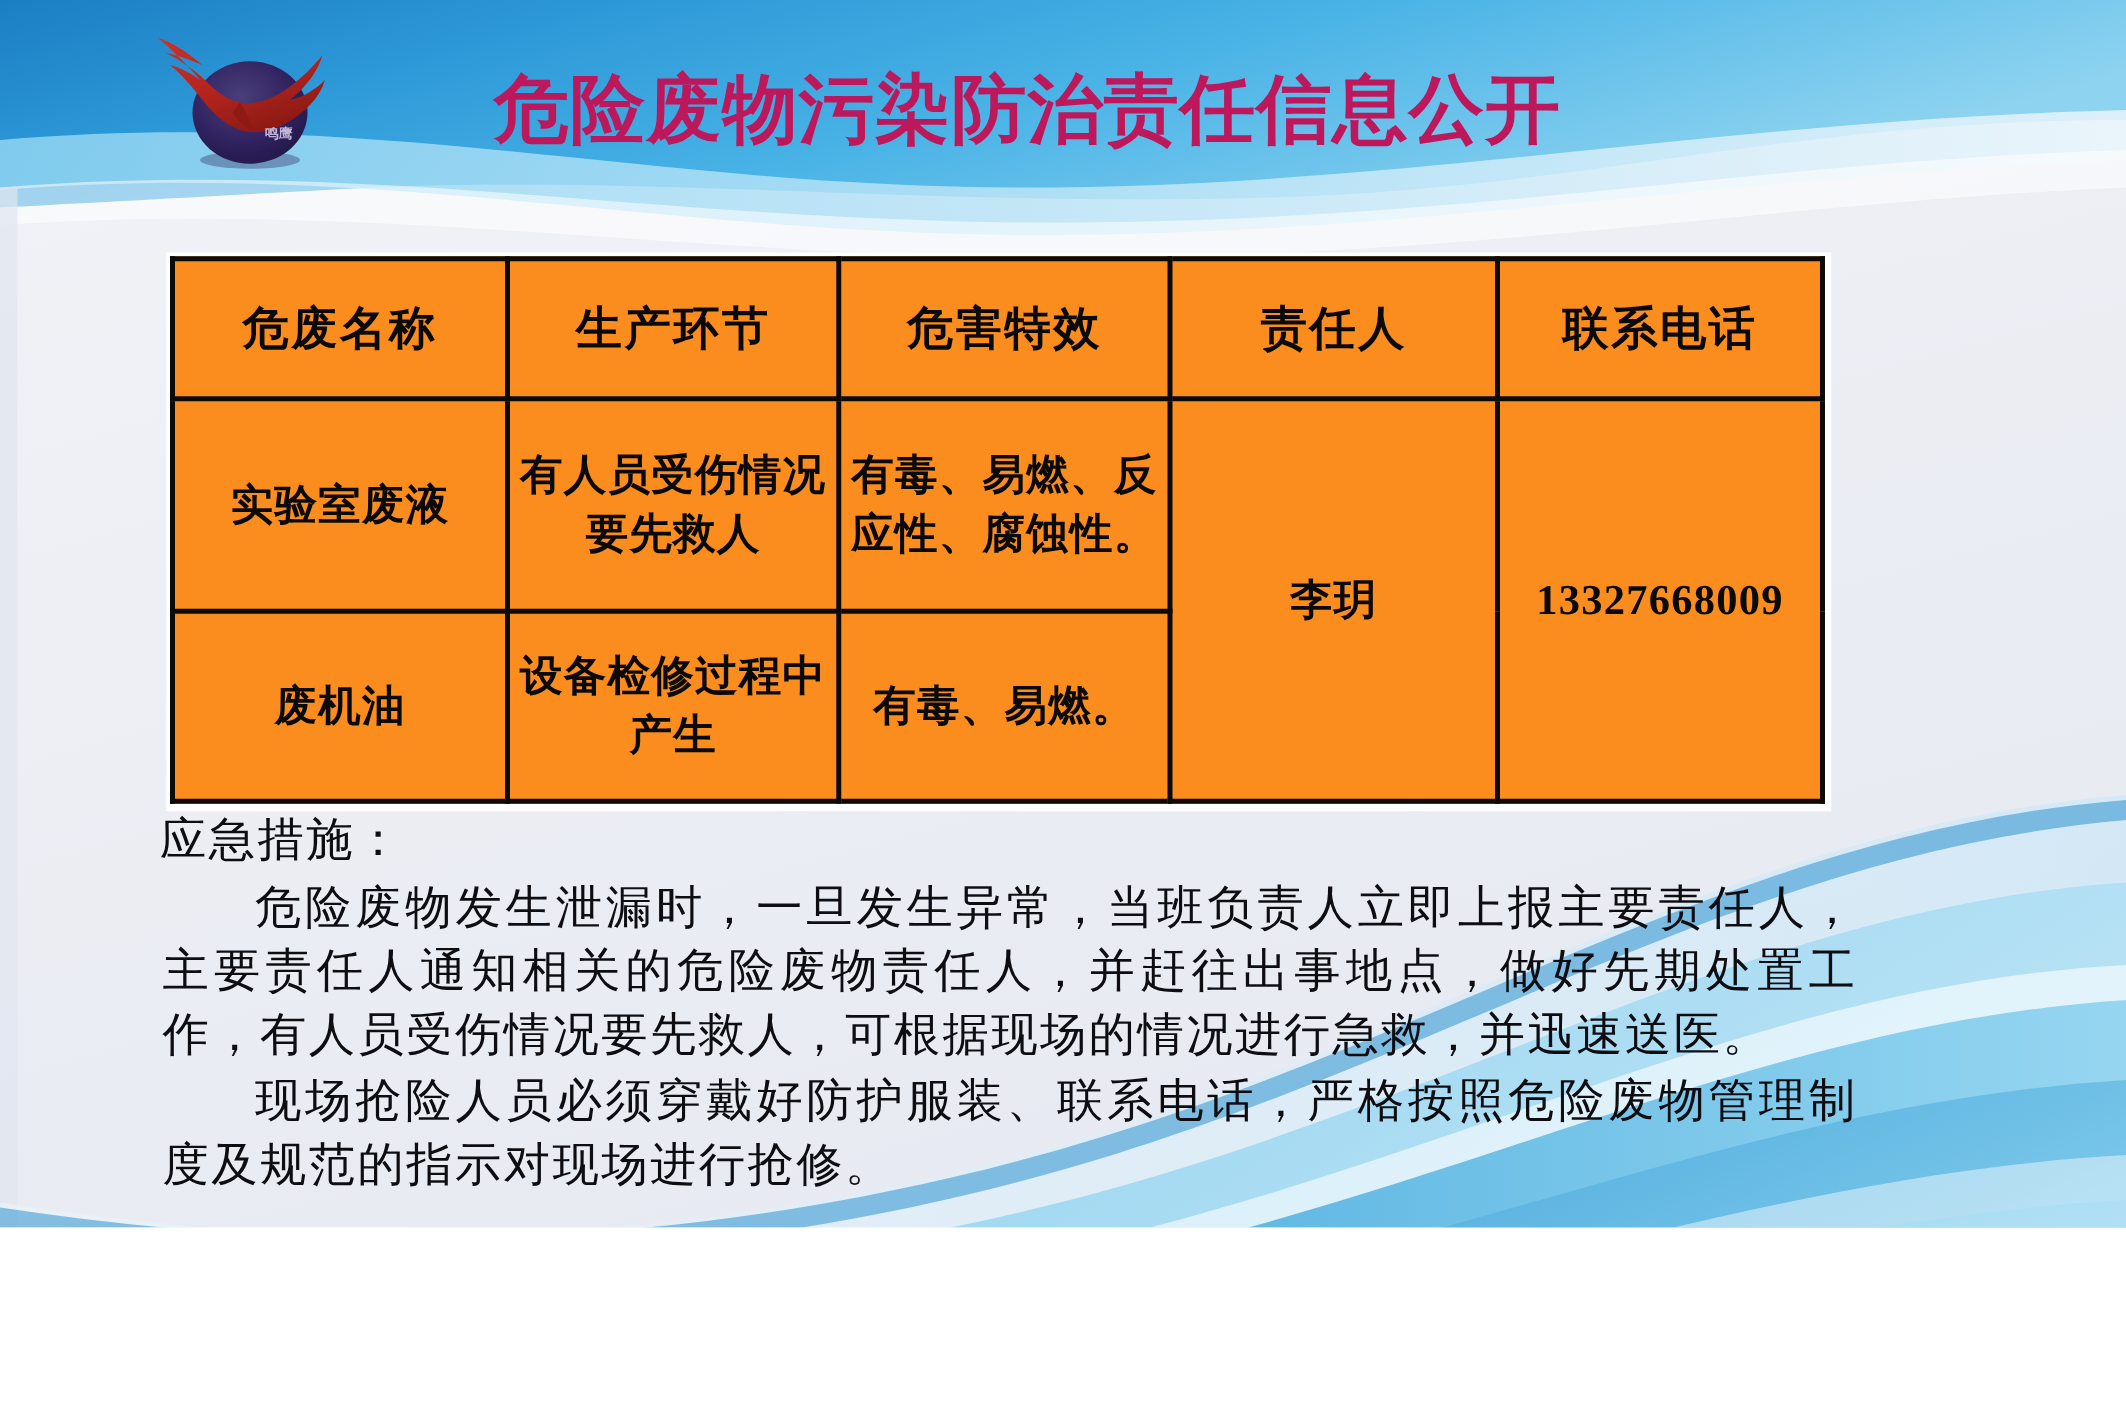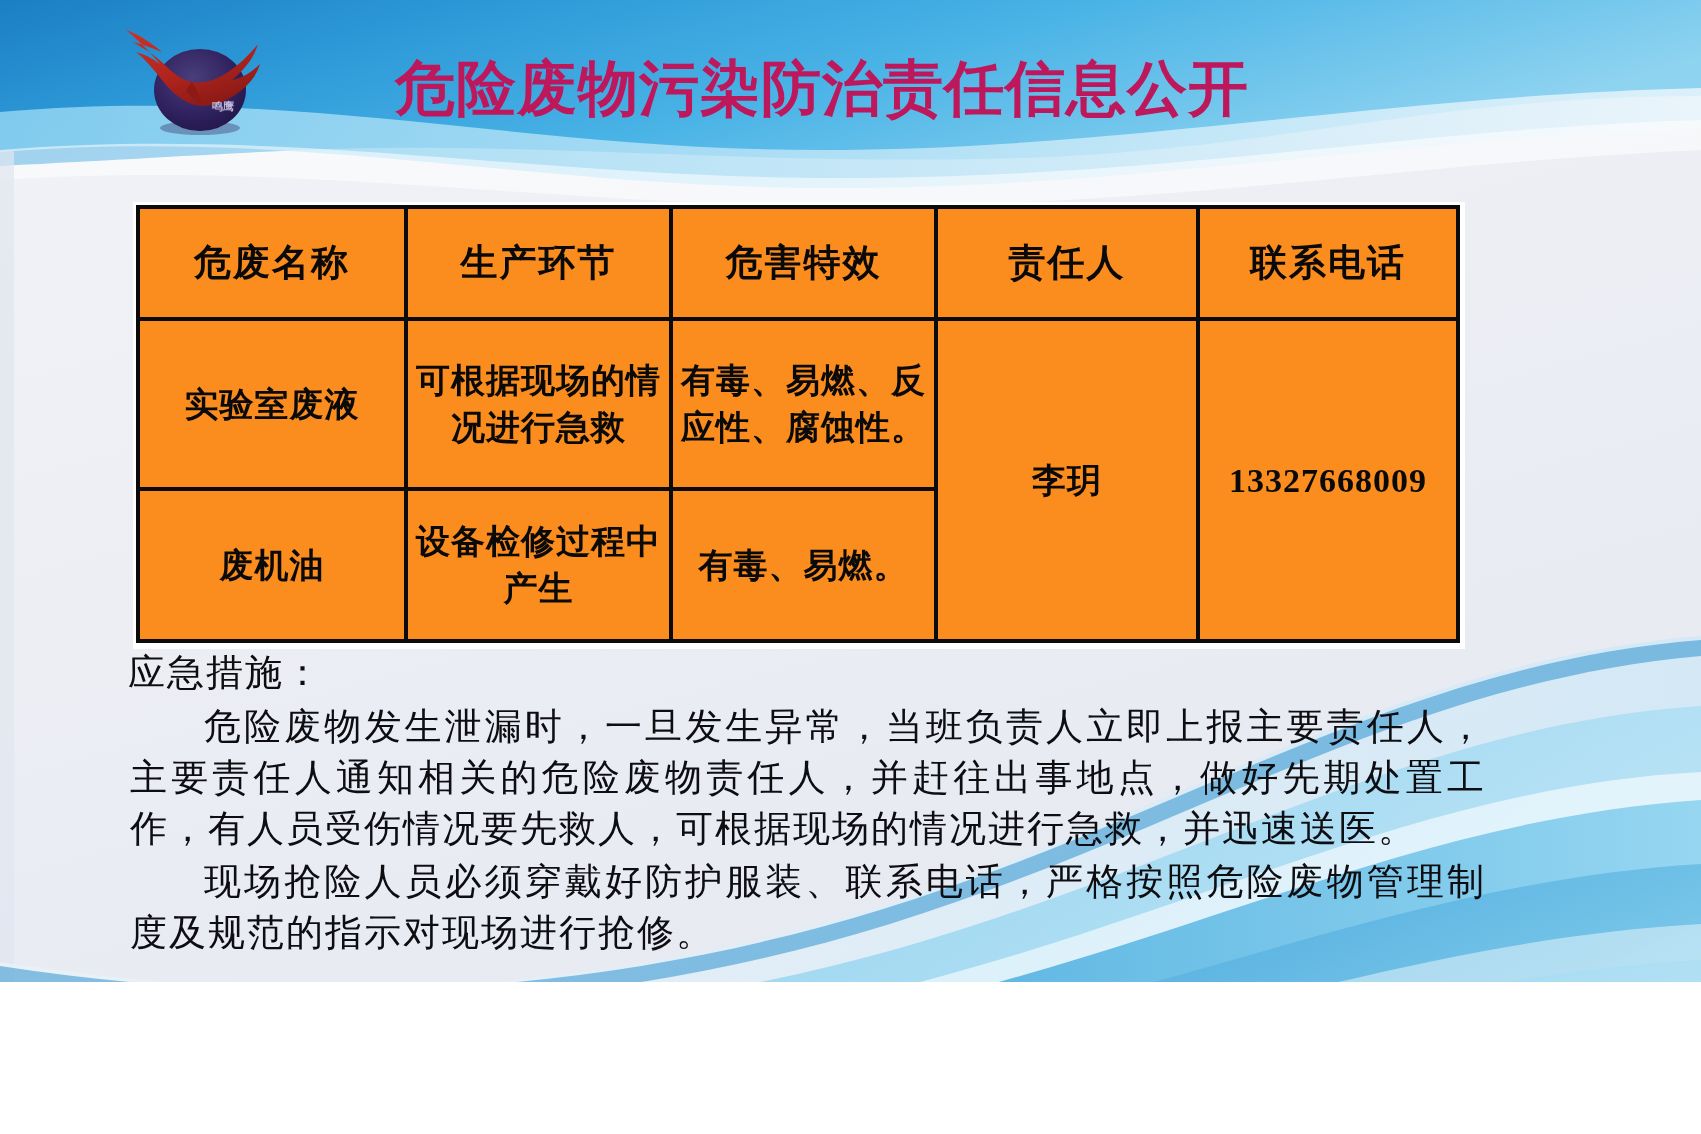--- a/index.html
+++ b/index.html
@@ -253,21 +253,21 @@
           <th>危废名称</th>
           <th>生产环节</th>
           <th>危害特效</th>
           <th>责任人</th>
           <th>联系电话</th>
         </tr>
       </thead>
       <tbody>
         <tr>
           <td class="r1">实验室废液</td>
-          <td class="r1">可根据现场的情况进行急救</td>
+          <td class="r1">有人员受伤情况要先救人</td>
           <td class="r1">有毒、易燃、反应性、腐蚀性。</td>
           <td class="person" rowspan="2">李玥</td>
           <td class="phone" rowspan="2">13327668009</td>
         </tr>
         <tr>
           <td class="r2">废机油</td>
           <td class="r2">设备检修过程中产生</td>
           <td class="r2">有毒、易燃。</td>
         </tr>
       </tbody>

